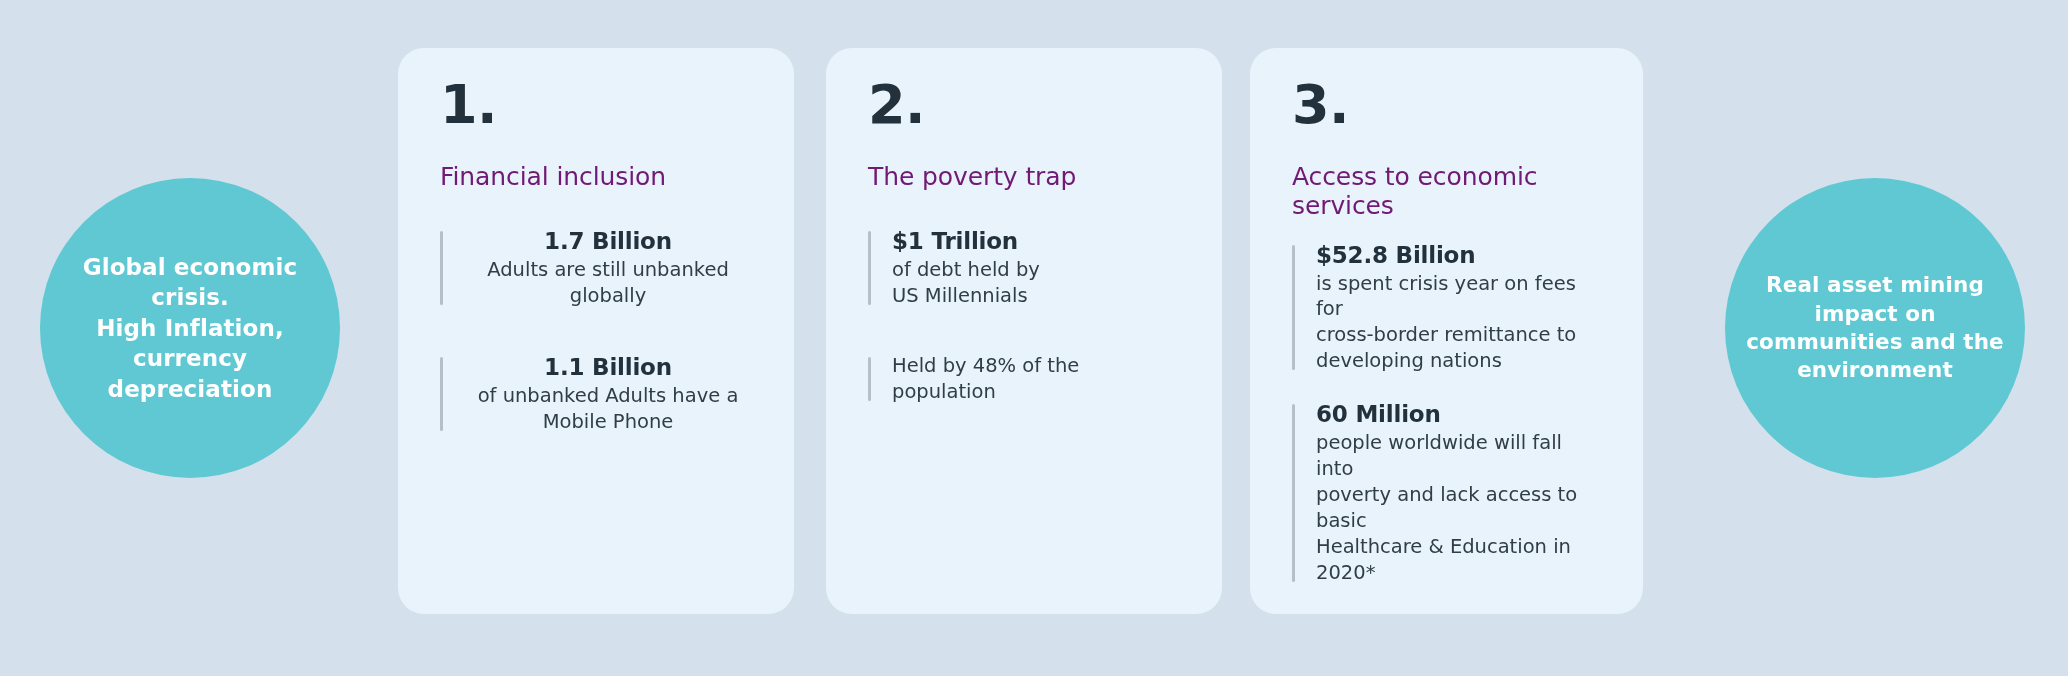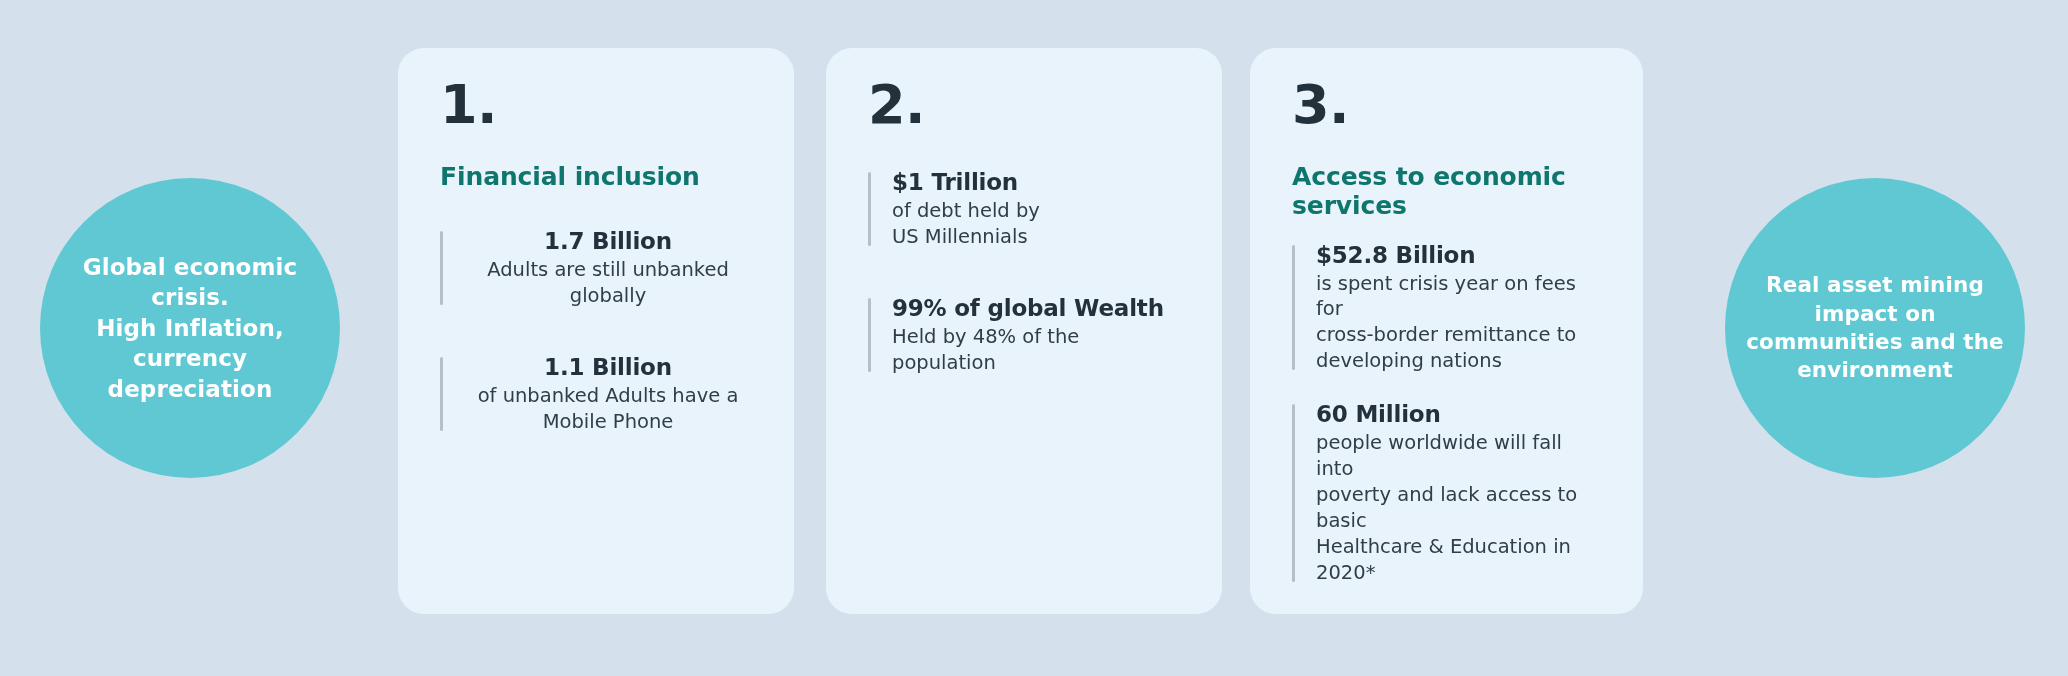--- a/index.html
+++ b/index.html
@@ -81,22 +81,22 @@
     font-size: 54px;
     font-weight: bold;
     color: #22313c;
     line-height: 1.0;
     letter-spacing: -0.5px;
     margin: 0 0 30px 0;
   }
 
   .card-subtitle {
     font-size: 25px;
-    font-weight: bold;
-    color: #0f766e;
+    font-weight: normal;
+    color: #701a75;
     line-height: 1.17;
     margin: 0;
     letter-spacing: -0.1px;
   }
 
   .stats {
     margin-top: 34px;
   }
 
   .stat {
@@ -166,30 +166,30 @@
         <div class="stat-bar"></div>
         <div class="stat-value">1.1 Billion</div>
         <div class="stat-desc">of unbanked Adults have a
 Mobile Phone</div>
       </div>
     </div>
   </div>
 
   <div id="card-2" class="card">
     <div class="card-number">2.</div>
+    <div class="card-subtitle">The poverty trap</div>
     <div class="stats">
       <div class="stat">
         <div class="stat-bar"></div>
         <div class="stat-value">$1 Trillion</div>
         <div class="stat-desc">of debt held by
 US Millennials</div>
       </div>
       <div class="stat">
         <div class="stat-bar"></div>
-        <div class="stat-value">99% of global Wealth</div>
         <div class="stat-desc">Held by 48% of the
 population</div>
       </div>
     </div>
   </div>
 
   <div id="card-3" class="card">
     <div class="card-number">3.</div>
     <div class="card-subtitle">Access to economic services</div>
     <div class="stats">

